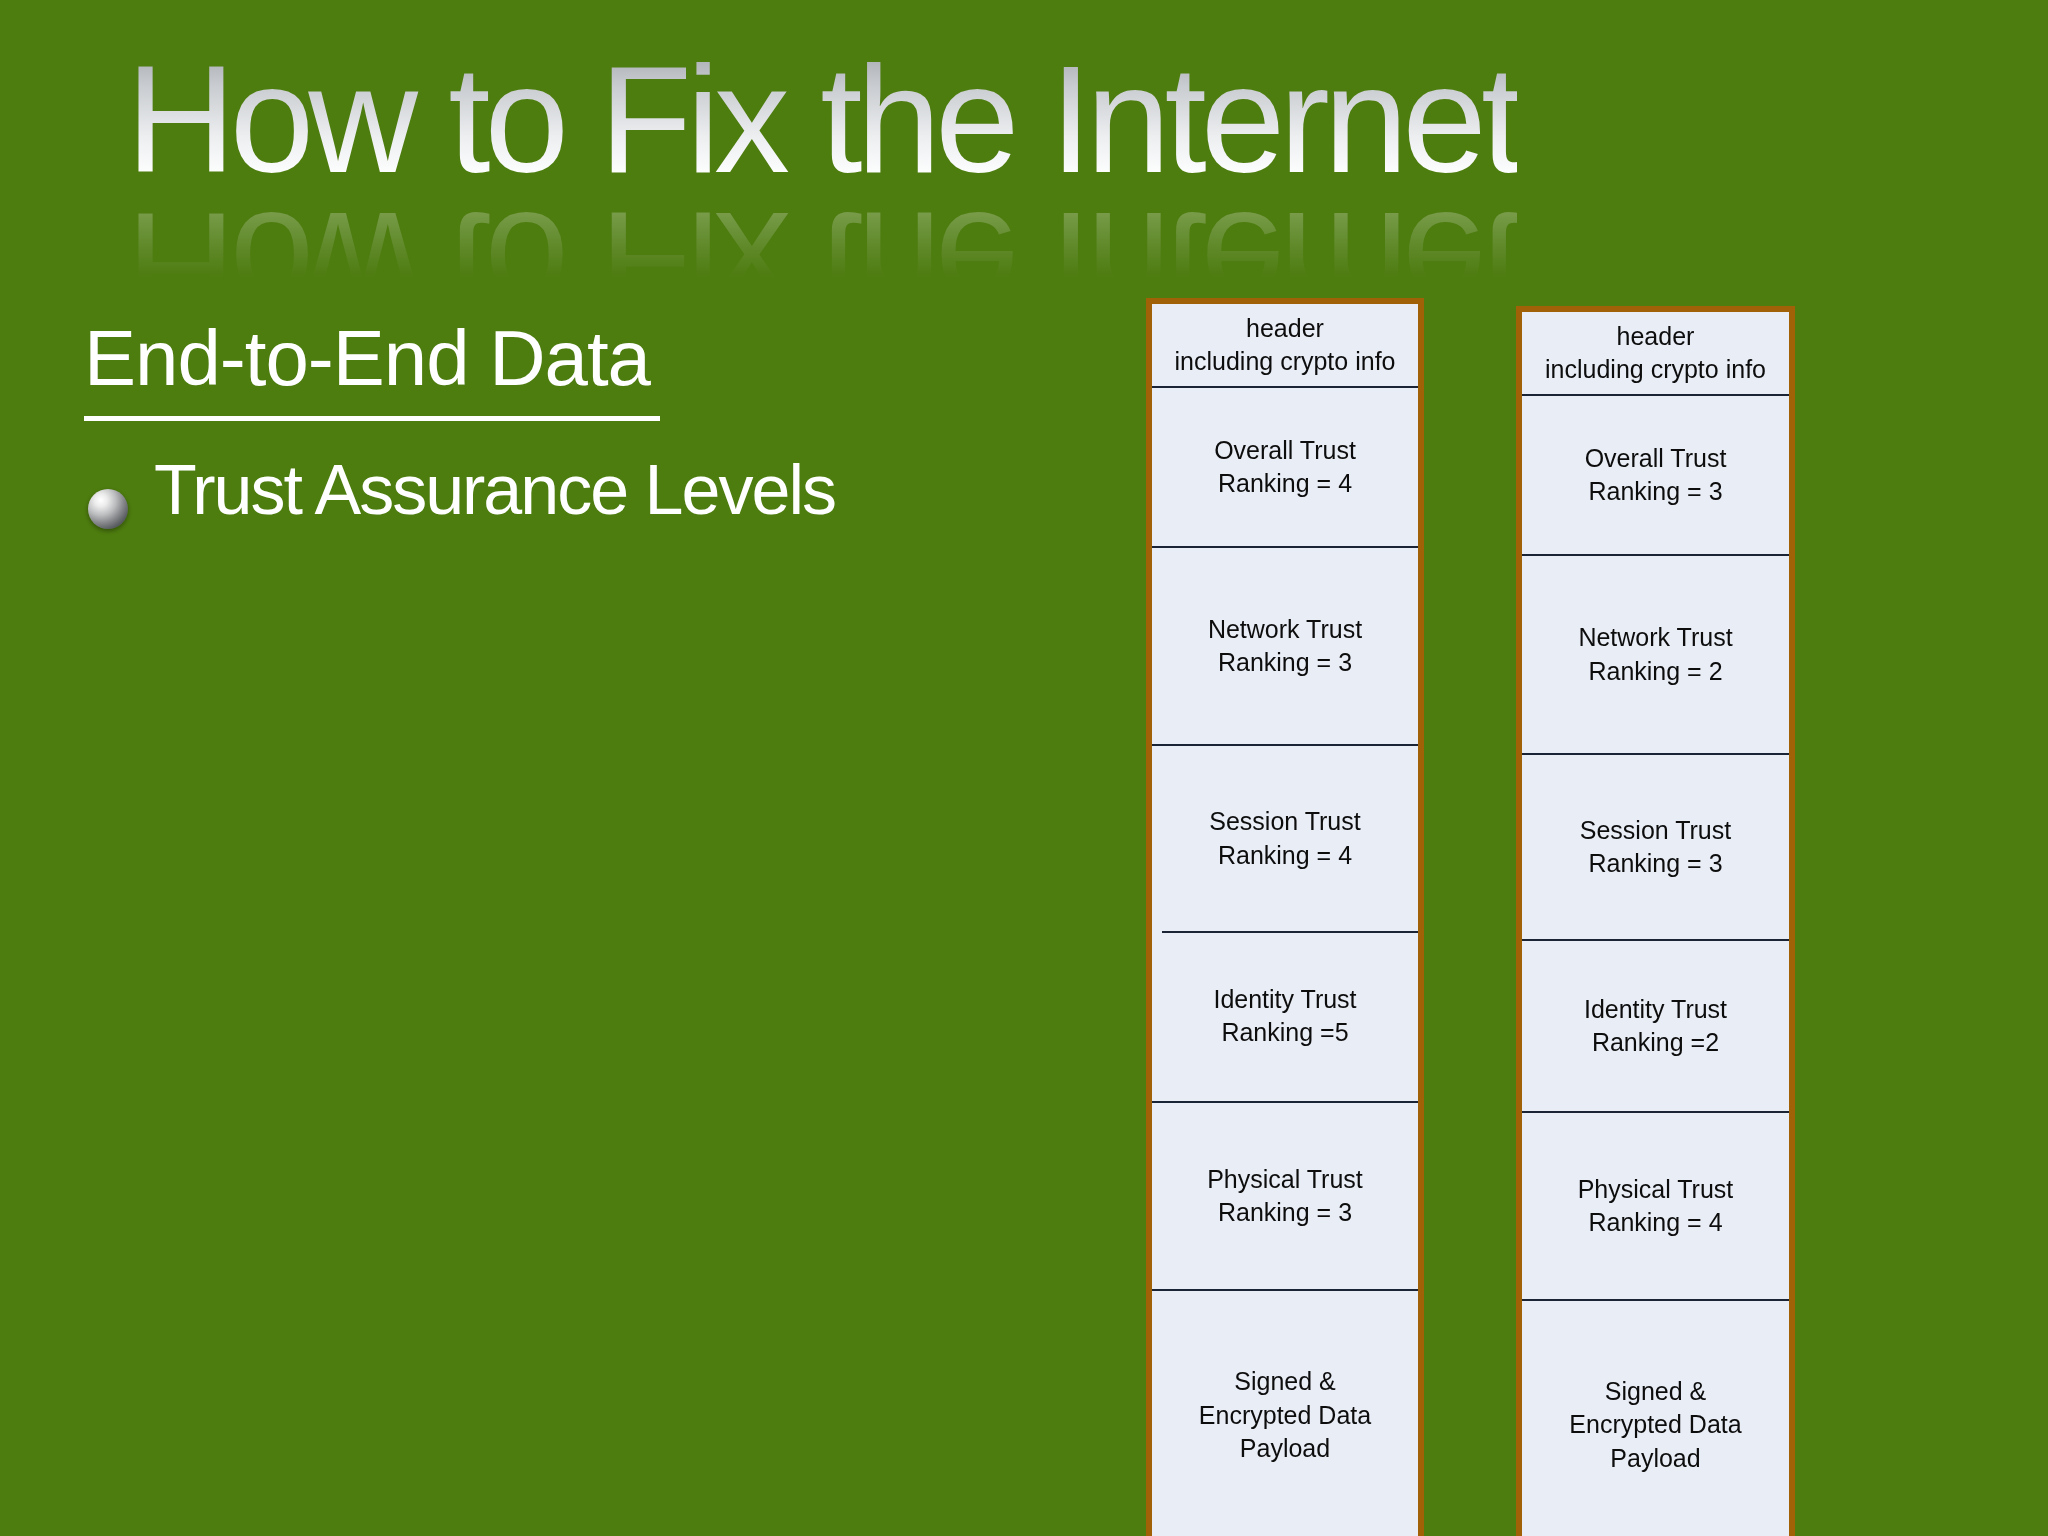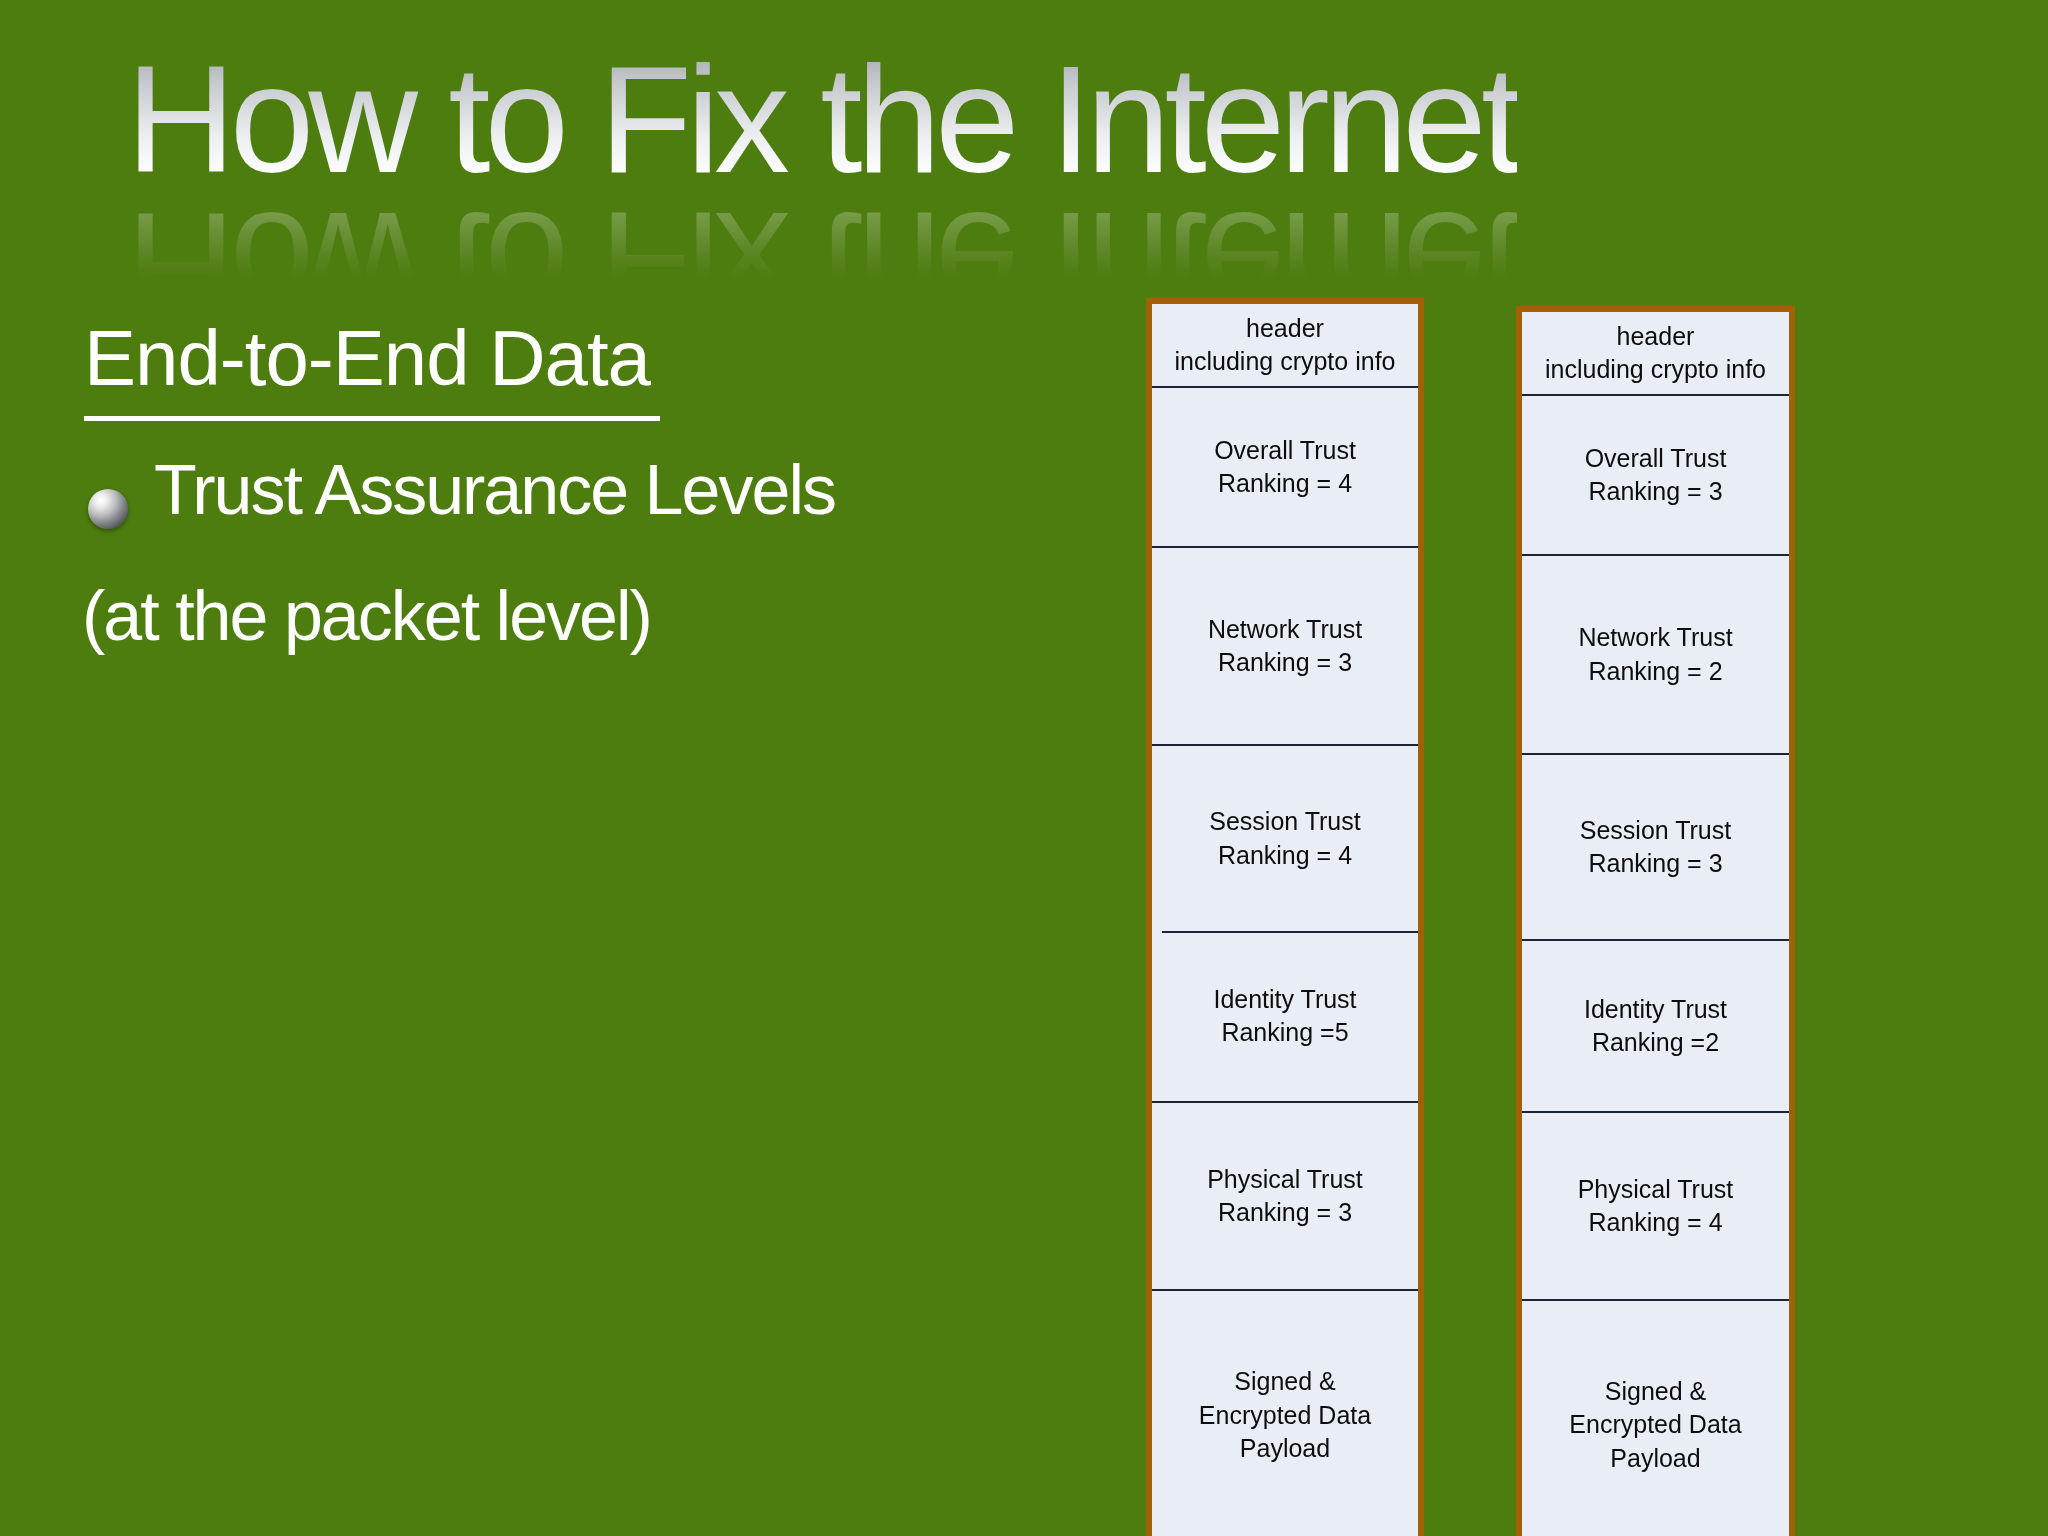--- a/index.html
+++ b/index.html
@@ -78,21 +78,20 @@
 
   <div class="heading">
     <span class="heading-text">End-to-End Data</span>
   </div>
 
   <div class="bullet-line">
     <span class="sphere"></span>
     <span class="bullet-text">Trust Assurance Levels</span>
   </div>
 
-  <div class="subtext">(at the packet level)</div>
 
   <div class="col col1">
     <div class="seg s0 first">header
 including crypto info</div>
     <div class="seg s1">Overall Trust
 Ranking = 4</div>
     <div class="seg s2">Network Trust
 Ranking = 3</div>
     <div class="seg s3">Session Trust
 Ranking = 4</div>

